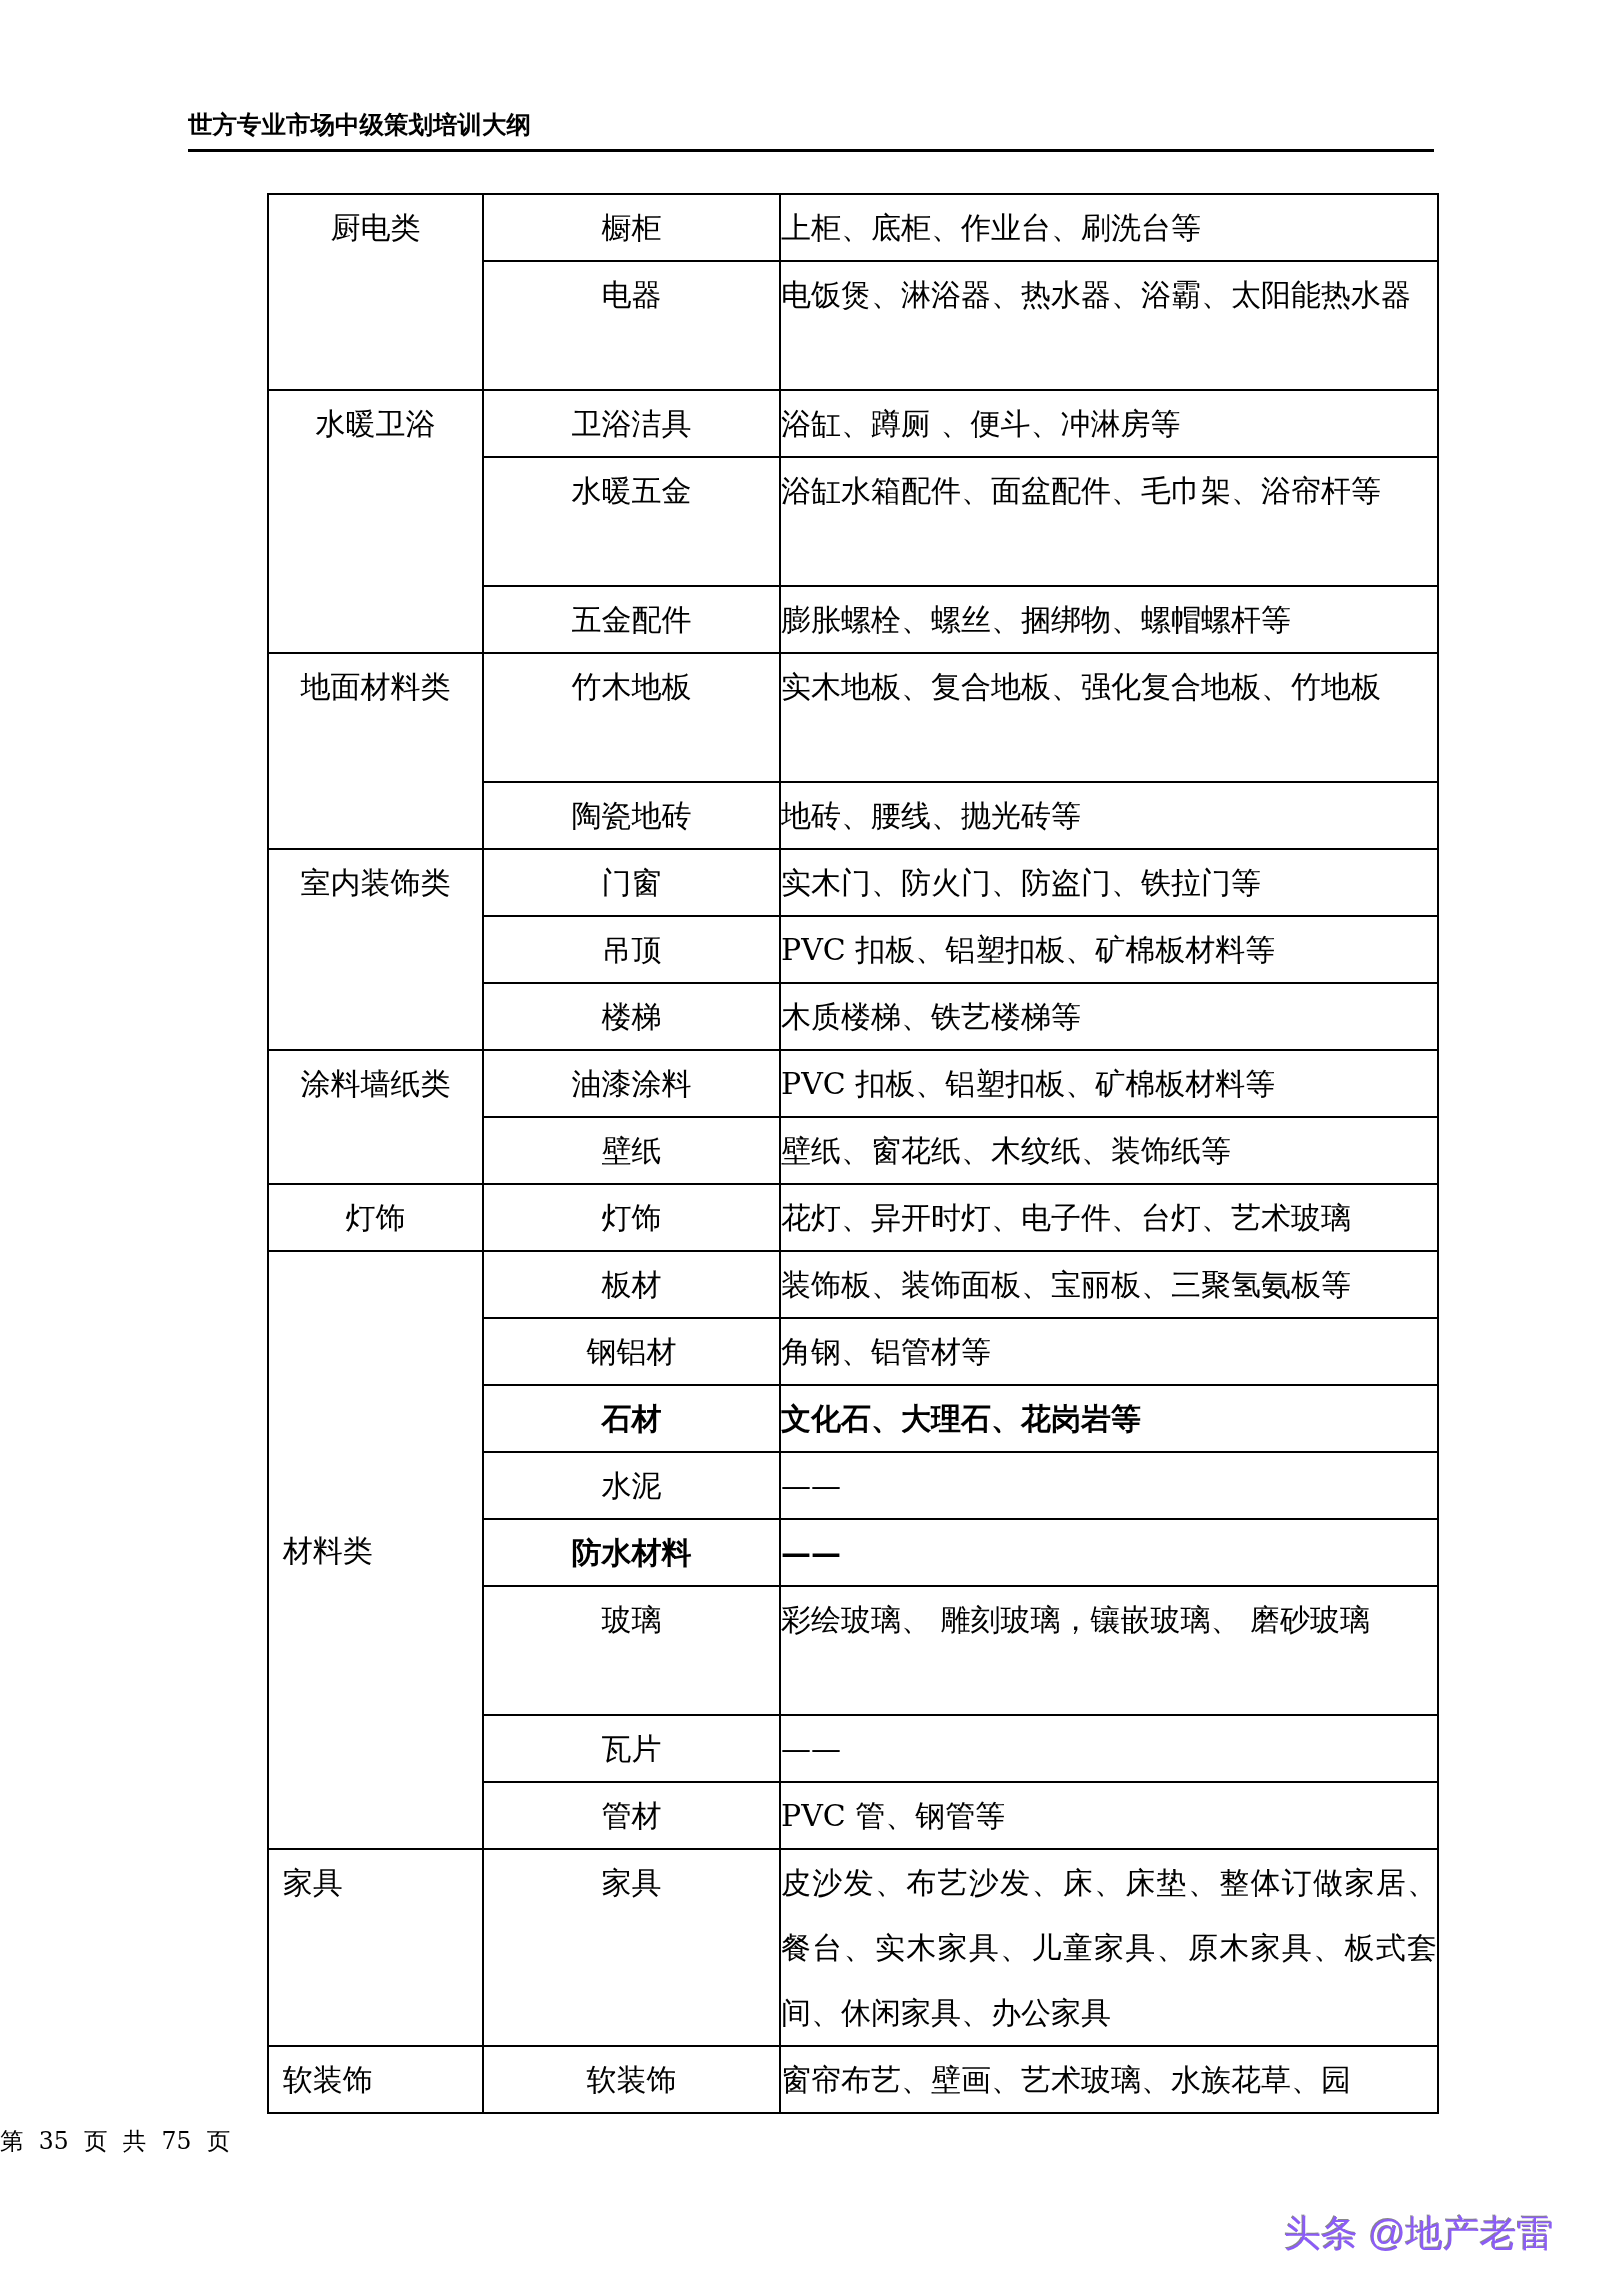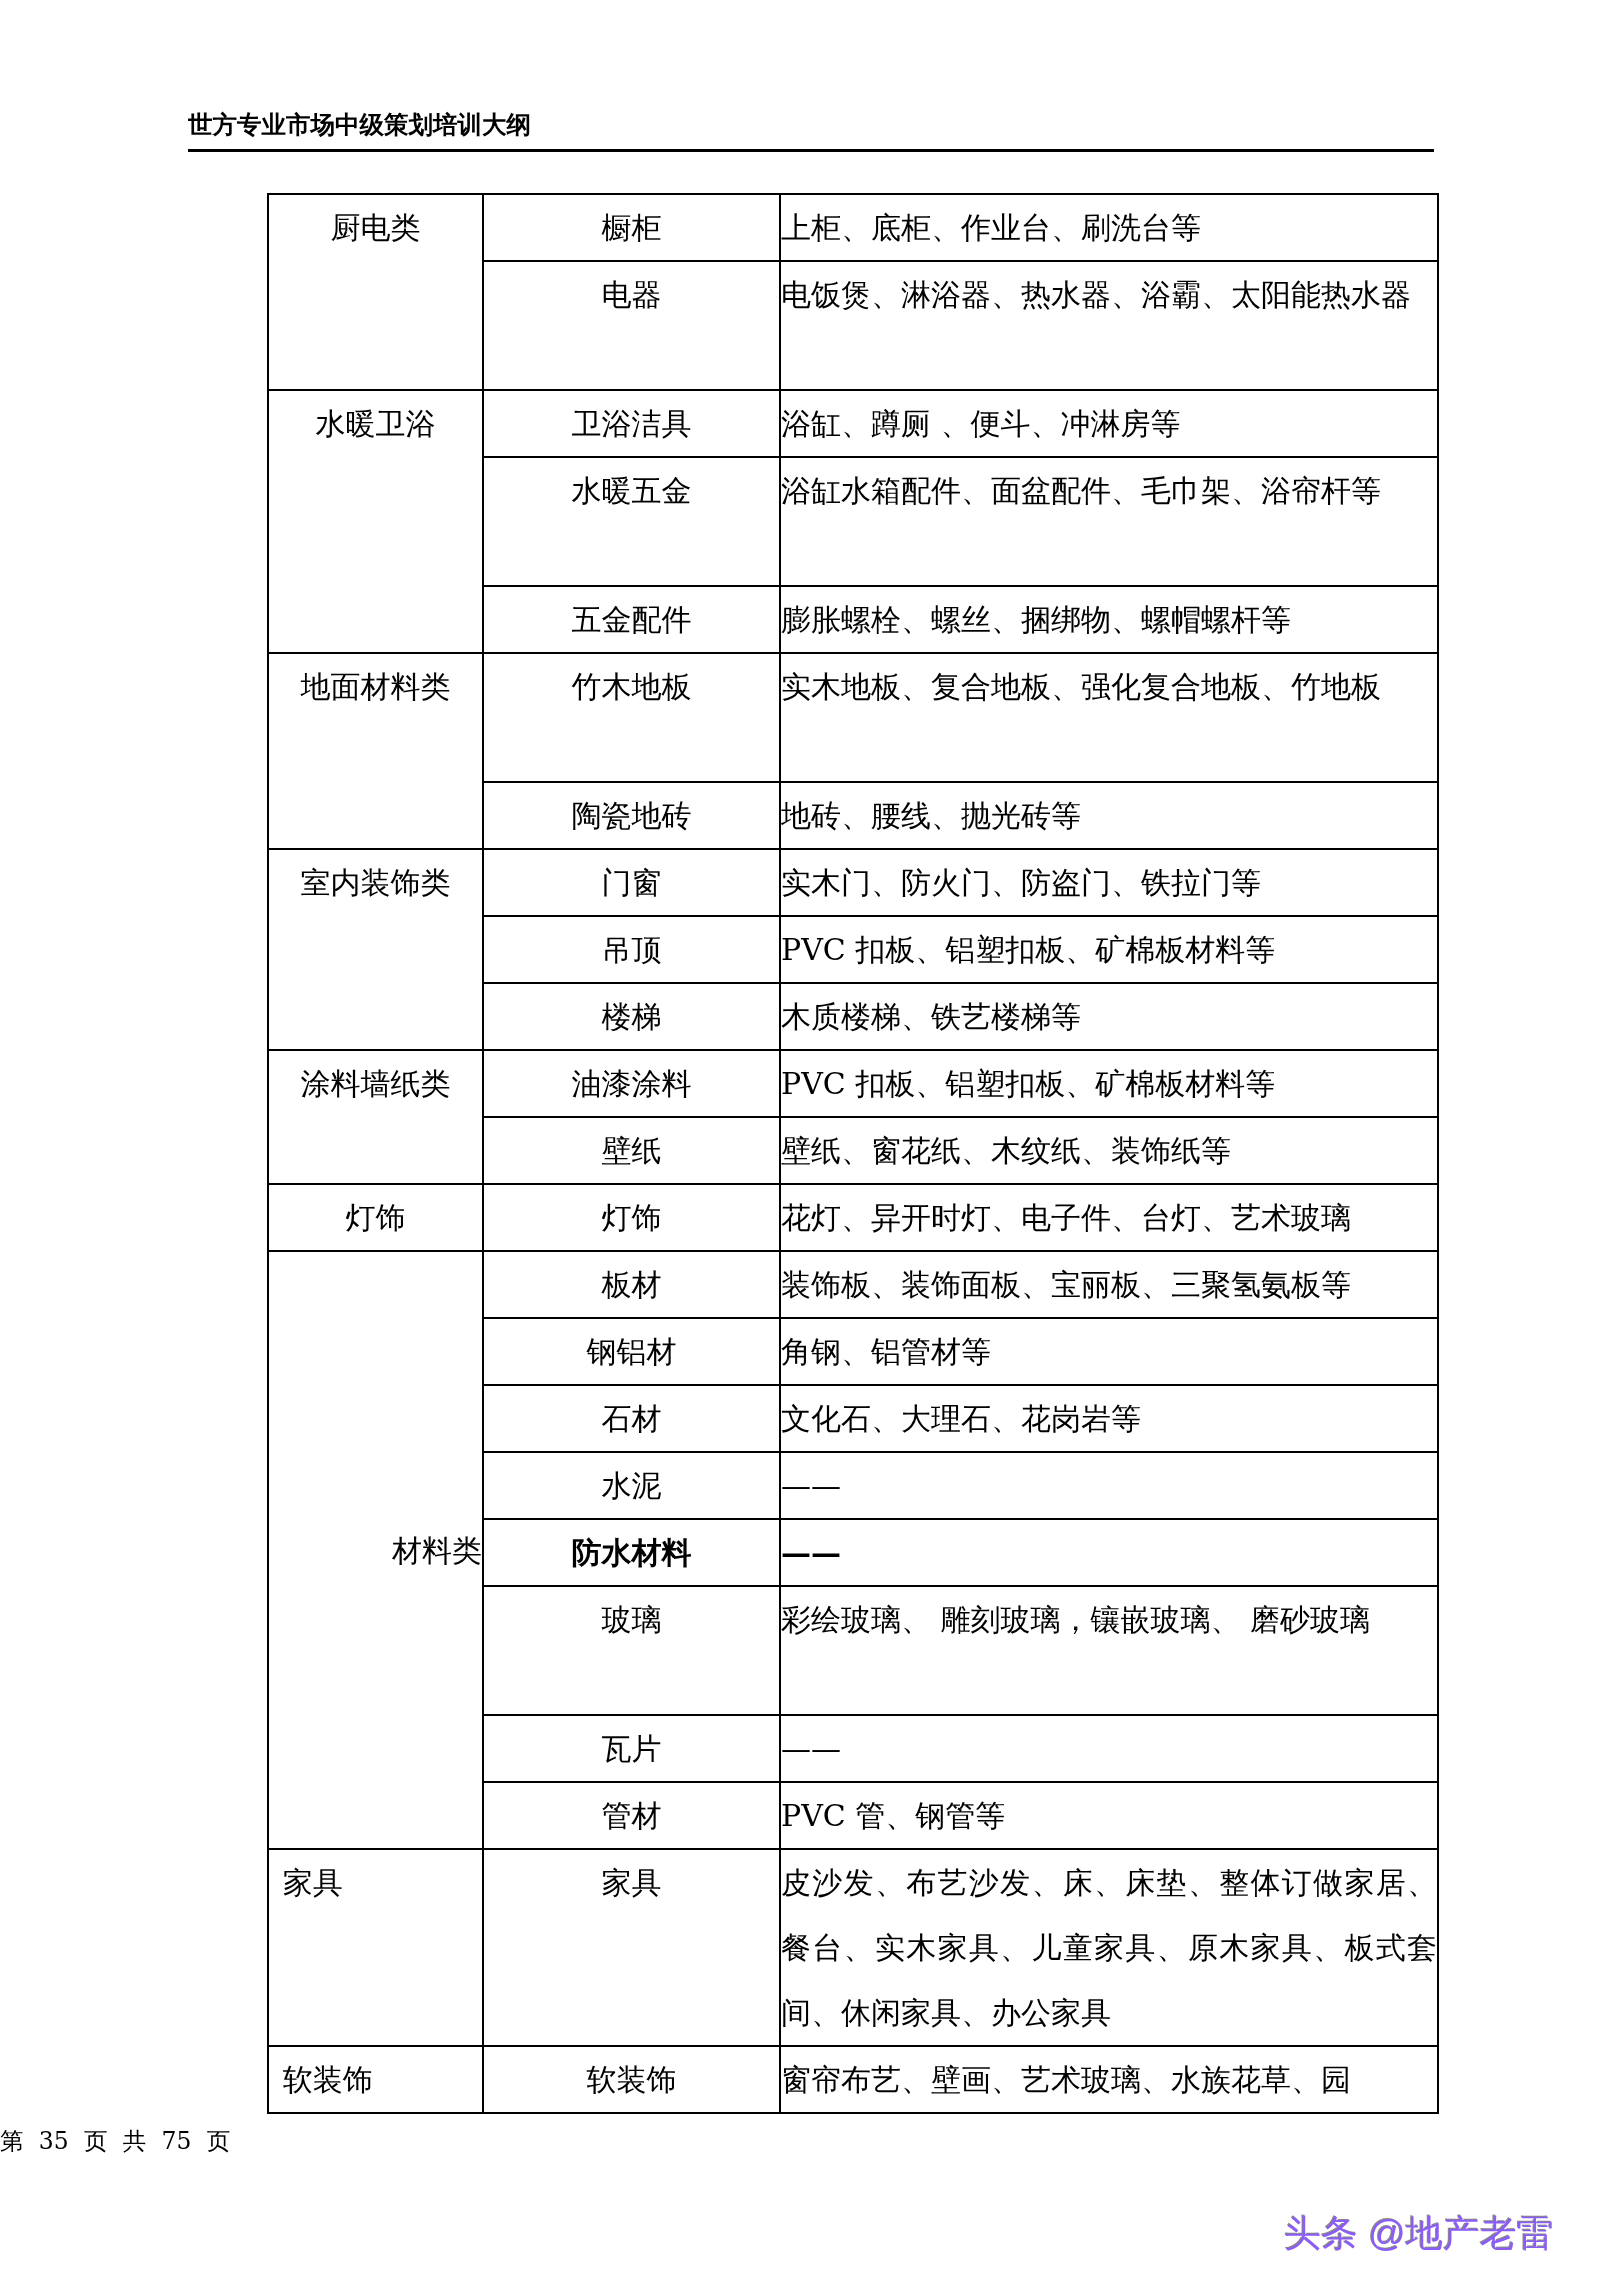--- a/index.html
+++ b/index.html
@@ -153,39 +153,39 @@
           <span class="cell-text">灯饰</span>
         </td>
         <td class="sub">
           <span class="cell-text">灯饰</span>
         </td>
         <td class="desc">
           <span class="cell-text">花灯、异开时灯、电子件、台灯、艺术玻璃</span>
         </td>
       </tr>
       <tr style="height: 65px;">
-        <td class="cat left" rowspan="8" style="vertical-align: middle; text-align: right;">
+        <td class="cat left" rowspan="8" style="vertical-align: middle;">
           <span class="cell-text">材料类</span>
         </td>
         <td class="sub">
           <span class="cell-text">板材</span>
         </td>
         <td class="desc">
           <span class="cell-text">装饰板、装饰面板、宝丽板、三聚氢氨板等</span>
         </td>
       </tr>
       <tr style="height: 65px;">
         <td class="sub">
           <span class="cell-text">钢铝材</span>
         </td>
         <td class="desc">
           <span class="cell-text">角钢、铝管材等</span>
         </td>
       </tr>
-      <tr style="height: 65px;">
+      <tr style="height: 65px; font-weight: bold;">
         <td class="sub">
           <span class="cell-text">石材</span>
         </td>
         <td class="desc">
           <span class="cell-text">文化石、大理石、花岗岩等</span>
         </td>
       </tr>
       <tr style="height: 65px;">
         <td class="sub">
           <span class="cell-text">水泥</span>

